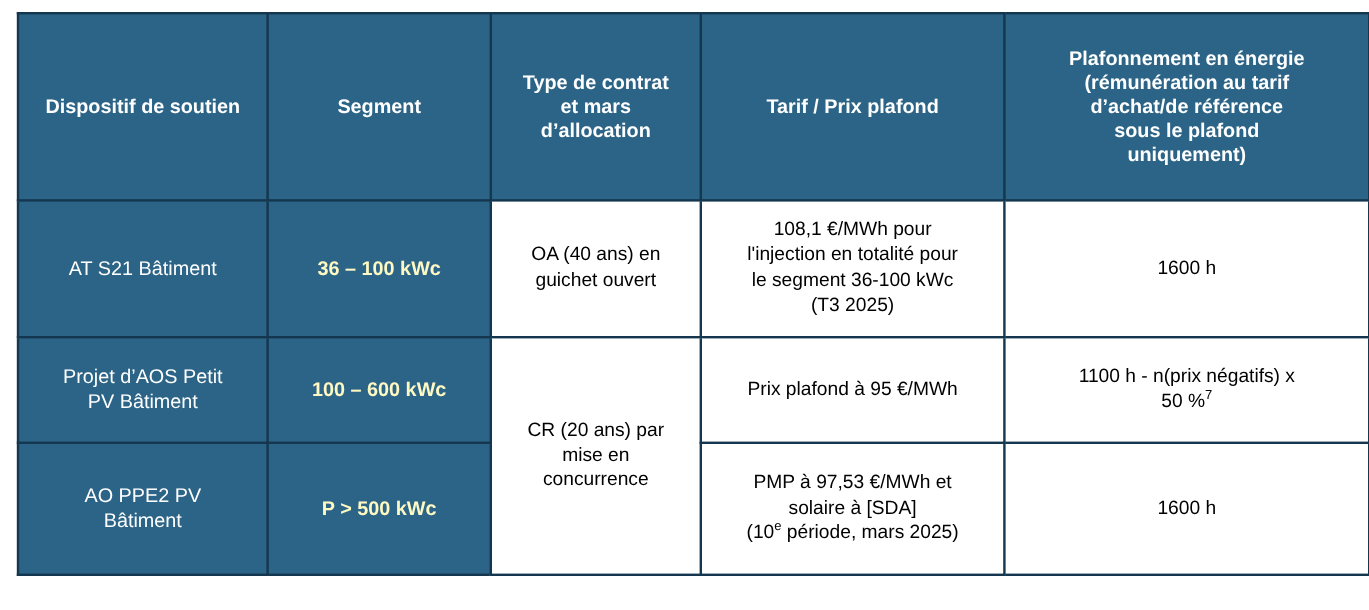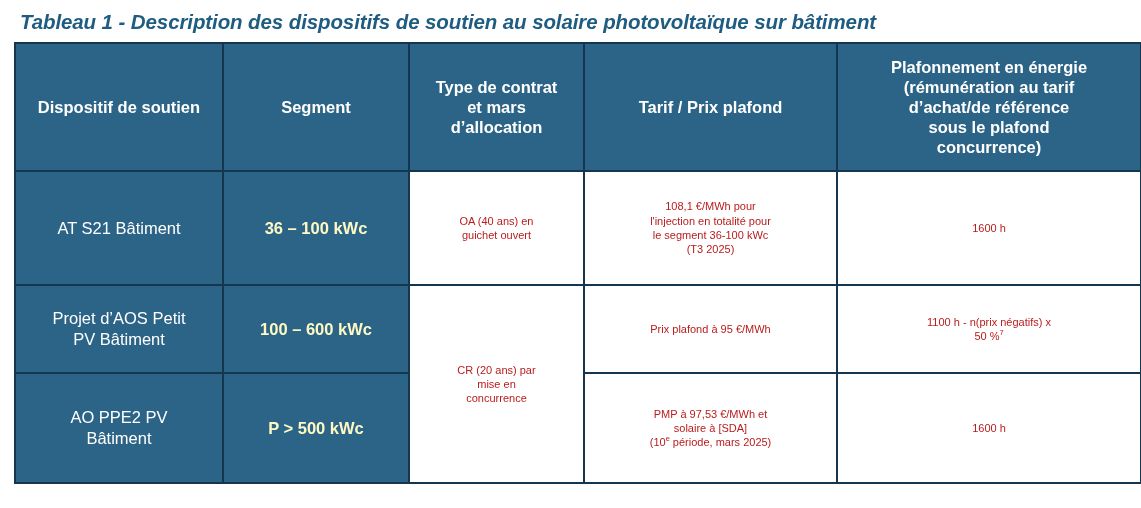--- a/index.html
+++ b/index.html
@@ -45,40 +45,40 @@
     text-align: center;
     padding: 4px 6px;
     box-sizing: border-box;
   }
   thead th {
     background: #2c6487;
     color: #ffffff;
     font-size: 16.5px;
     font-weight: bold;
     line-height: 1.22;
-    height: 128px;
+    height: 156px;
   }
   td.dispositif {
     background: #2c6487;
     color: #ffffff;
     font-weight: normal;
     font-size: 16.5px;
     line-height: 1.25;
   }
   td.segment {
     background: #2c6487;
     color: #fef9c3;
     font-weight: bold;
     font-size: 16.5px;
     line-height: 1.25;
   }
   td.plain {
     background: #ffffff;
-    color: #b91c1c;
-    font-size: 11px;
+    color: #000000;
+    font-size: 16px;
     font-weight: normal;
     line-height: 1.3;
   }
   .line { display: block; }
   sup {
     font-size: 0.68em;
     vertical-align: super;
     line-height: 0;
   }
   .col1 { width: 208px; }
@@ -88,21 +88,20 @@
   .col5 { width: 304px; }
   .row1 { height: 114px; }
   .row2 { height: 88px; }
   .row3 { height: 110px; padding-left: 36px; }
 </style>
 </head>
 <body>
 
 <div class="page">
 
-  <div class="caption">Tableau 1 - Description des dispositifs de soutien au solaire photovoltaïque sur bâtiment</div>
 
   <table class="tbl">
     <colgroup>
       <col class="col1">
         <col class="col2">
         <col class="col3">
         <col class="col4">
         <col class="col5">
     </colgroup>
     <thead>
@@ -119,21 +118,21 @@
           <span class="line">d’allocation</span>
         </th>
         <th>
           <span class="line">Tarif / Prix plafond</span>
         </th>
         <th>
           <span class="line">Plafonnement en énergie</span>
           <span class="line">(rémunération au tarif</span>
           <span class="line">d’achat/de référence</span>
           <span class="line">sous le plafond</span>
-          <span class="line">concurrence)</span>
+          <span class="line">uniquement)</span>
         </th>
       </tr>
     </thead>
     <tbody>
 
       <tr class="row1">
         <td class="dispositif">
           <span class="line">AT S21 Bâtiment</span>
         </td>
         <td class="segment">

